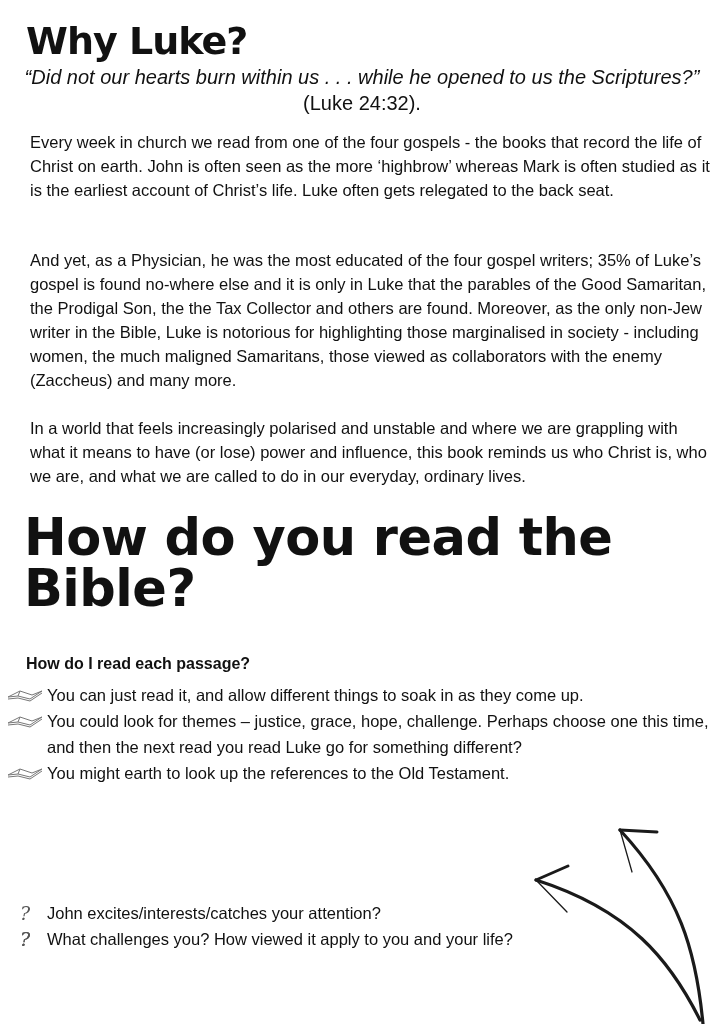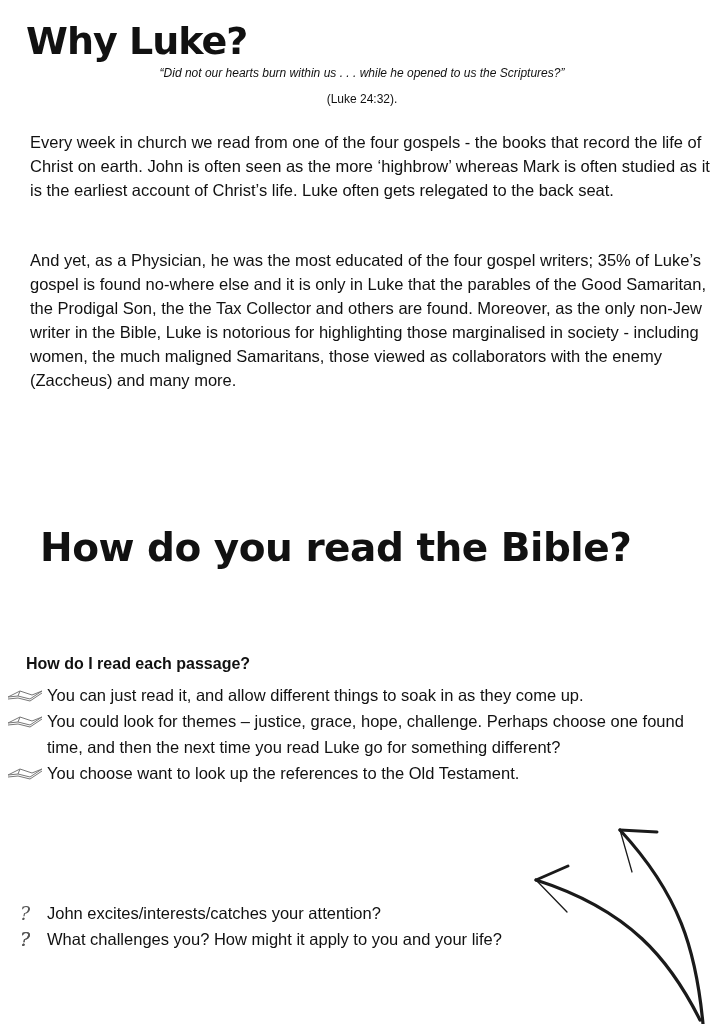--- a/index.html
+++ b/index.html
@@ -1,41 +1,42 @@
 <!DOCTYPE html>
 <html><head>
   <meta charset="utf-8">
   <style>
     html, body { margin: 0; padding: 0; background: #ffffff; }
     body { width: 724px; height: 1024px; position: relative; overflow: hidden; color: #111; font-family: "Liberation Sans", sans-serif; }
     .page { position: absolute; left: 0; top: 0; width: 724px; height: 1024px; }
     .h1 { position: absolute; left: 26px; top: 22px; font-family: "DejaVu Sans", sans-serif; font-weight: bold; font-size: 38px; letter-spacing: -1px; line-height: 1; margin: 0; }
-    .quote { position: absolute; left: 0; width: 724px; text-align: center; font-size: 12px; }
+    .quote { position: absolute; left: 0; width: 724px; text-align: center; font-size: 20px; }
     .quote.q1 { top: 66px; font-style: italic; }
     .quote.q2 { top: 92px; }
     .para { position: absolute; left: 26px; width: 680px; font-size: 16.5px; line-height: 24px; margin: 4px; }
-    .h2 { position: absolute; left: 24px; top: 512px; font-family: "DejaVu Sans", sans-serif; font-weight: bold; font-size: 39px; letter-spacing: -0.5px; line-height: 1; margin: 16px; }
+    .h2 { position: absolute; left: 24px; top: 512px; font-family: "DejaVu Sans", sans-serif; font-weight: bold; font-size: 51px; letter-spacing: -0.5px; line-height: 1; margin: 0; }
     .subhead { position: absolute; font-weight: bold; font-size: 16px; margin: 0; text-align: right; }
     .list { position: absolute; left: 0; margin: 0; padding: 0; list-style: none; }
     .list li { position: relative; padding-left: 47px; font-size: 16.5px; line-height: 26px; }
     .book-icon { position: absolute; left: 6px; top: 5px; width: 38px; height: 16px; }
     .q-icon { position: absolute; left: 20px; top: 3px; width: 14px; height: 20px; font-family: "DejaVu Serif", serif; font-size: 19px; line-height: 20px; color: #555; font-style: italic; }
     .arrows { position: absolute; left: 520px; top: 800px; width: 204px; height: 224px; }
   </style>
 </head>
 <body>
 
 <div class="page">
 
   <h1 class="h1">Why Luke?</h1>
   <div class="quote q1">“Did not our hearts burn within us . . . while he opened to us the Scriptures?”</div>
   <div class="quote q2">(Luke 24:32).</div>
 
   <p class="para" style="top:126px;">Every week in church we read from one of the four gospels - the books that record the life of Christ on earth.  John is often seen as the more ‘highbrow’ whereas Mark is often studied as it is the earliest account of Christ’s life.  Luke often gets relegated to the back seat.</p>
   <p class="para" style="top:244px;">And yet, as a Physician, he was the most educated of the four gospel writers; 35% of Luke’s gospel is found no-where else and it is only in Luke that the parables of the Good Samaritan, the Prodigal Son, the the Tax Collector and others are found.  Moreover, as the only non-Jew writer in the Bible, Luke is notorious for highlighting those marginalised in society - including women, the much maligned Samaritans, those viewed as collaborators with the enemy (Zaccheus) and many more.</p>
+  <p class="para" style="top:412px;">In a world that feels increasingly polarised and unstable and where we are grappling with what it means to have (or lose) power and influence, this book reminds us who Christ is, who we are, and what we are called to do in our everyday, ordinary lives.</p>
 
   <h2 class="h2">How do you read the Bible?</h2>
 
   <h3 class="subhead" style="left:26px; top:655px;">How do I read each passage?</h3>
 
   <ul class="list" style="top:682px; width:715px;">
     <li>
       <svg class="book-icon" viewBox="0 0 38 16">
           <g fill="none" stroke="#777" stroke-width="1">
             <path d="M2 10 L14 4 L26 8 L36 4 L24 12 L12 9 Z"></path>
@@ -46,46 +47,46 @@
       <span>You can just read it, and allow different things to soak in as they come up.</span>
     </li>
     <li>
       <svg class="book-icon" viewBox="0 0 38 16">
           <g fill="none" stroke="#777" stroke-width="1">
             <path d="M2 10 L14 4 L26 8 L36 4 L24 12 L12 9 Z"></path>
             <path d="M2 12 L12 11 L24 14 L36 6"></path>
             <path d="M14 4 L12 9"></path>
           </g>
         </svg>
-      <span>You could look for themes – justice, grace, hope, challenge. Perhaps choose one found time, and then the next time you read Luke go for something different?</span>
+      <span>You could look for themes – justice, grace, hope, challenge. Perhaps choose one this time, and then the next read you read Luke go for something different?</span>
     </li>
     <li>
       <svg class="book-icon" viewBox="0 0 38 16">
           <g fill="none" stroke="#777" stroke-width="1">
             <path d="M2 10 L14 4 L26 8 L36 4 L24 12 L12 9 Z"></path>
             <path d="M2 12 L12 11 L24 14 L36 6"></path>
             <path d="M14 4 L12 9"></path>
           </g>
         </svg>
-      <span>You choose want to look up the references to the Old Testament.</span>
+      <span>You might earth to look up the references to the Old Testament.</span>
     </li>
   </ul>
 
 
   <ul class="list" style="top:900px; width:560px;">
     <li>
       <span class="q-icon">?</span>
       <span>John excites/interests/catches your attention?</span>
     </li>
     <li>
       <span class="q-icon">?</span>
     </li>
     <li>
       <span class="q-icon">?</span>
-      <span>What challenges you? How might it apply to you and your life?</span>
+      <span>What challenges you? How viewed it apply to you and your life?</span>
     </li>
   </ul>
 
   <svg class="arrows" viewBox="0 0 204 224">
     <g fill="none" stroke="#1a1a1a" stroke-linecap="round">
       <path d="M183 224 C 176 150, 160 95, 100 30" stroke-width="3.2"></path>
       <path d="M100 30 L 137 32" stroke-width="3"></path>
       <path d="M100 30 L 112 72" stroke-width="1.3"></path>
       <path d="M180 220 C 150 160, 110 110, 16 80" stroke-width="3.2"></path>
       <path d="M16 80 L 48 66" stroke-width="3"></path>

